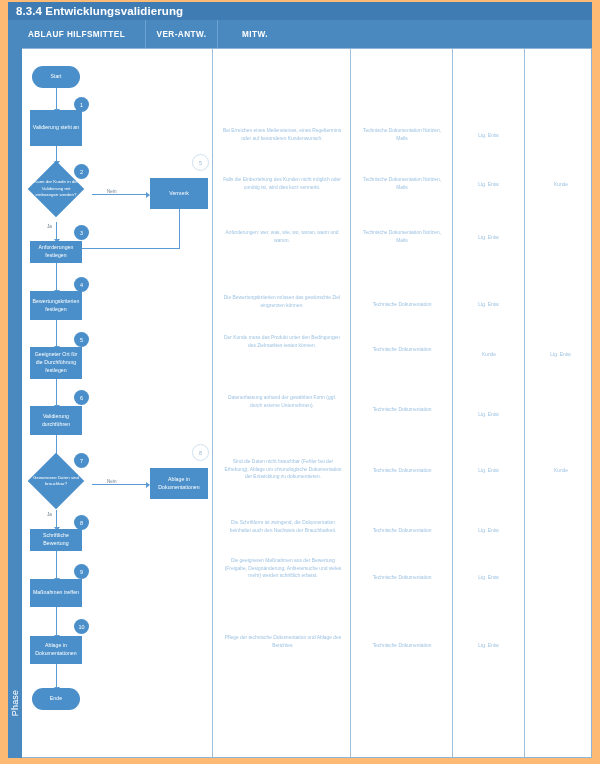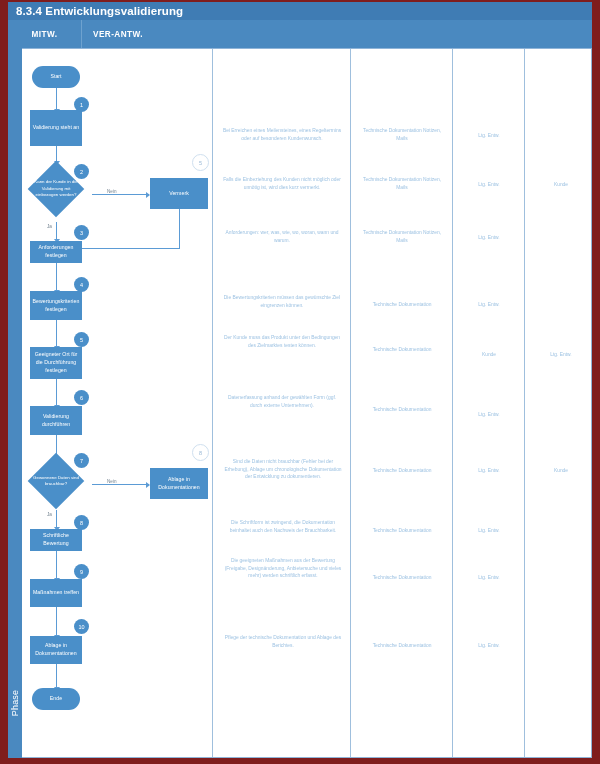--- a/index.html
+++ b/index.html
@@ -2,21 +2,21 @@
 <html><head>
 <meta charset="utf-8">
 <style>
   html,body{margin:0;padding:0;background:#ffffff;}
   body{
     font-family:"Liberation Sans", sans-serif;
     width:600px;height:764px;overflow:hidden;position:relative;
     -webkit-font-smoothing:antialiased;
   }
   
-  #page{position:absolute;left:0;top:0;width:600px;height:764px;background:#7f1d1d;}
+  #page{position:absolute;left:0;top:0;width:600px;height:764px;background:#fdba74;}
 
   
   #title-bar{
     position:absolute;left:8px;top:2px;width:584px;height:18px;
     background:#3f7cb4;color:#ffffff;
     font-size:11.5px;font-weight:bold;letter-spacing:.1px;
     display:flex;align-items:center;padding-left:8px;box-sizing:border-box;
   }
 
   
@@ -125,22 +125,23 @@
 </head>
 <body>
 
 <div id="page">
 
   <div id="title-bar">
     <span>8.3.4 Entwicklungsvalidierung</span>
   </div>
 
   <div id="header-band">
+    <div class="hcell" style="width:138px;">ABLAUF HILFSMITTEL</div>
+    <div class="hcell" style="width:72px;">VER-ANTW.</div>
     <div class="hcell" style="width:74px;">MITW.</div>
-    <div class="hcell" style="width:72px;">VER-ANTW.</div>
   </div>
 
   <div id="phase-spine">
     <div id="phase-label">Phase</div>
   </div>
 
   <div id="lanes">
 
     <div class="lane-div" style="left:190px;"></div>
     <div class="lane-div" style="left:328px;"></div>

